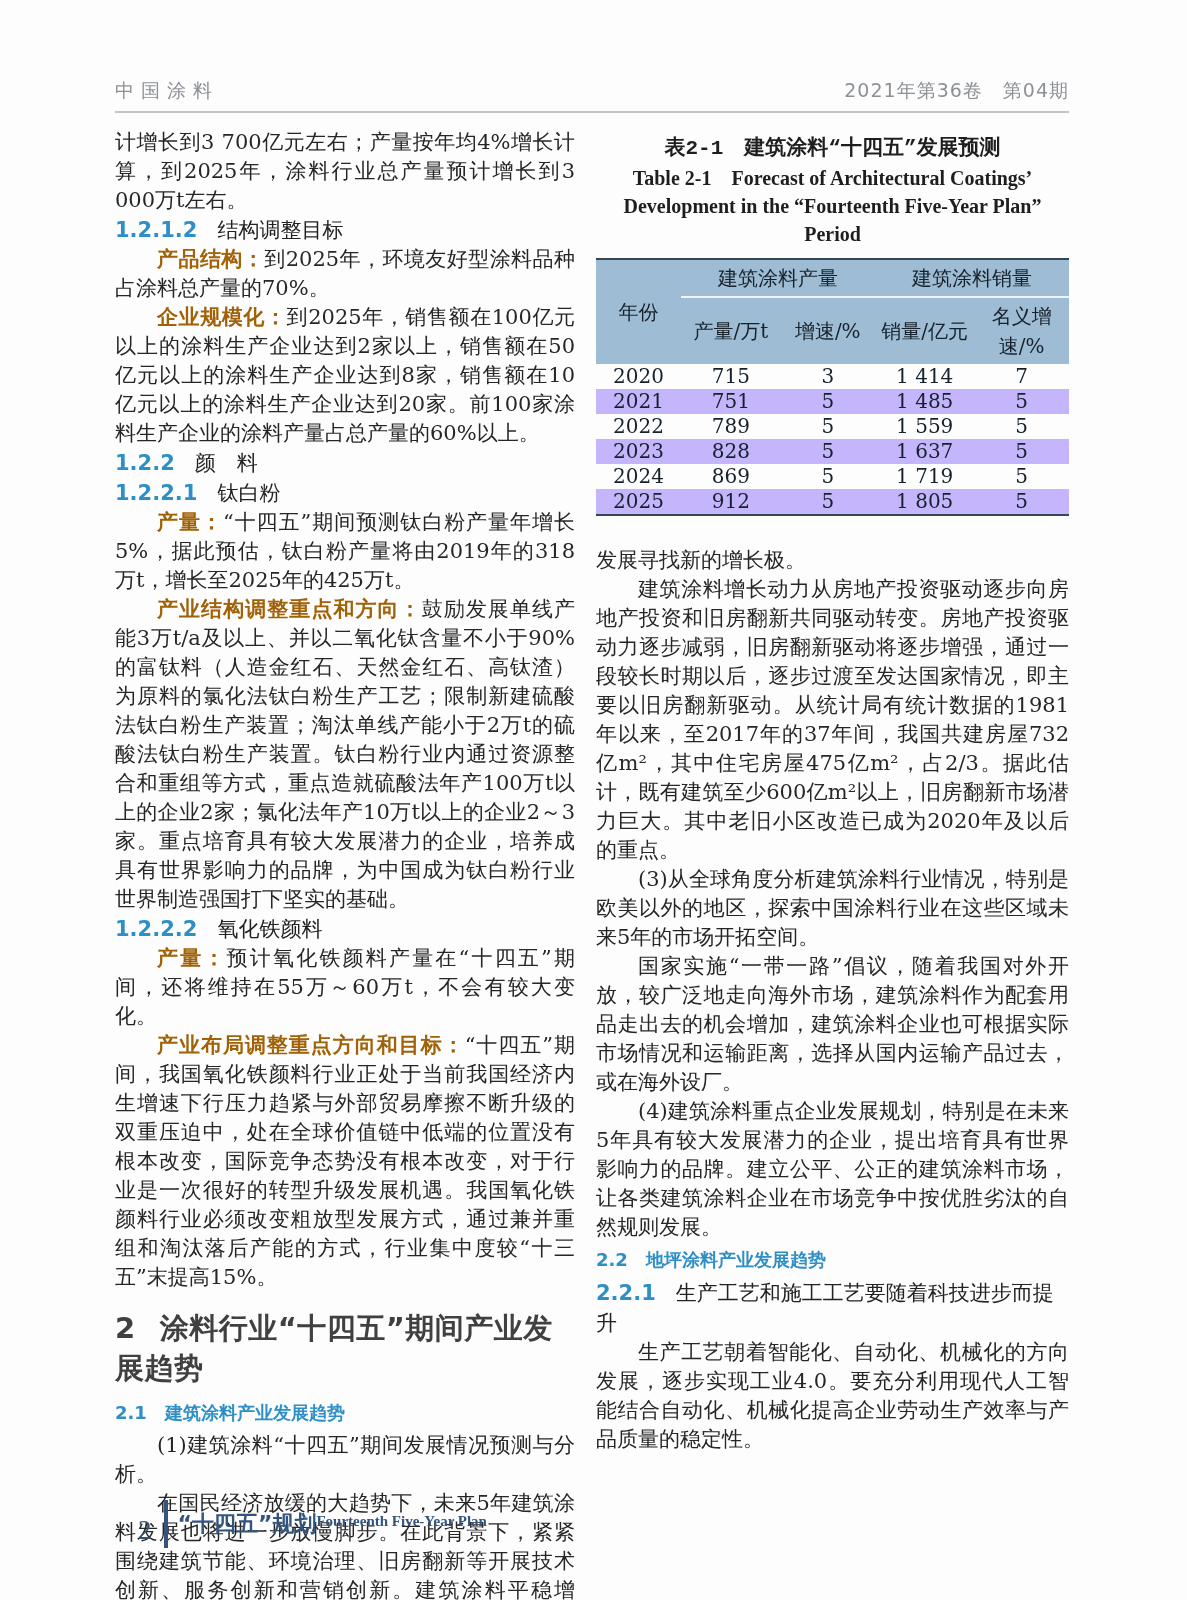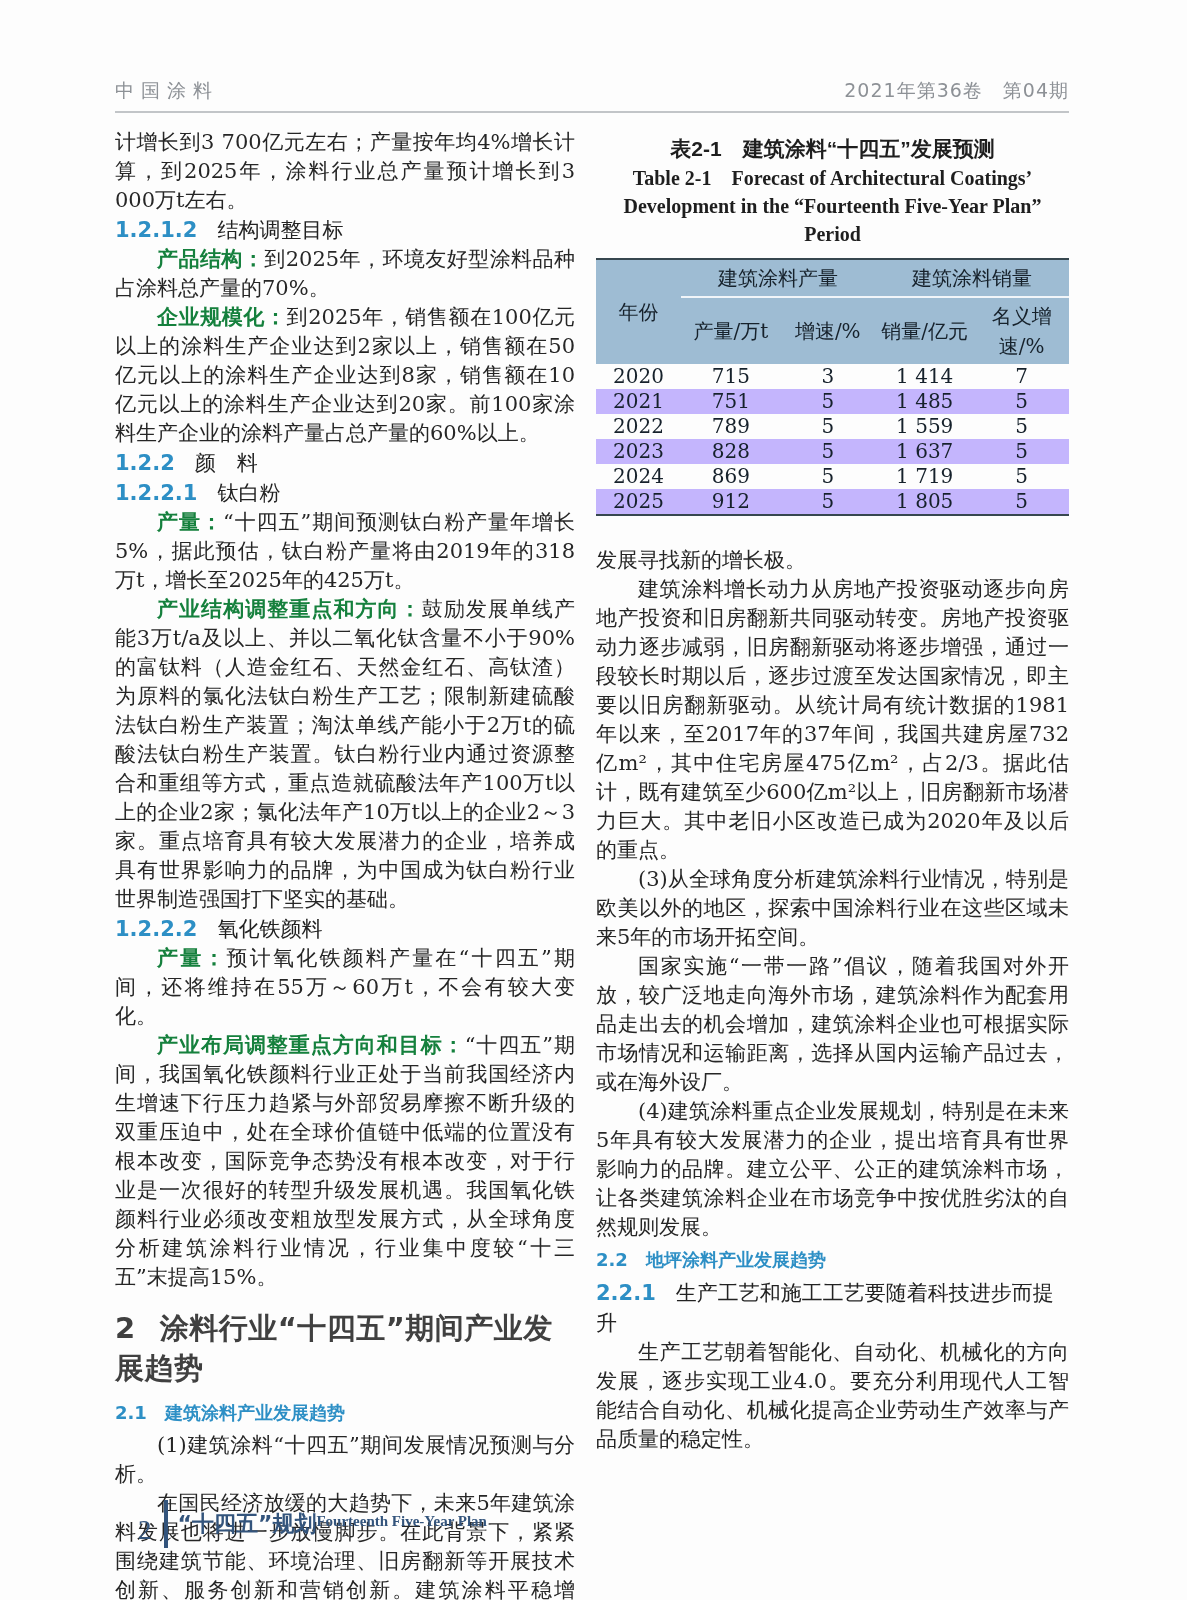--- a/index.html
+++ b/index.html
@@ -33,21 +33,21 @@
   .col-right{width:473px;}
   .para{
     margin:0;
     font-size:21px;line-height:29px;
     text-align:justify;text-align-last:left;
     text-indent:2em;
   }
   .para.flush{text-indent:0;}
   .runin{
     font-family:"DejaVu Sans","Liberation Sans",sans-serif;
-    font-weight:bold;color:#15803d;
+    font-weight:bold;color:#a16207;
   }
   
   .sub-heading{
     font-family:"DejaVu Sans","Liberation Sans",sans-serif;
     font-size:21px;line-height:30px;
     color:#222;
   }
   .sub-heading .num{
     color:#2d8fc5;font-weight:bold;margin-right:20px;
   }
@@ -63,21 +63,21 @@
   .subsection-heading{
     margin:2px 0;
     font-family:"DejaVu Sans","Liberation Sans",sans-serif;
     font-size:18px;line-height:32px;font-weight:bold;
     color:#2d8fc5;
   }
   .subsection-heading .num{margin-right:18px;}
   
   .table-title{text-align:center;margin:6px 0 10px 0;}
   .table-title .zh{
-    font-family:Liberation Sans, sans-serif;
+    font-family:Liberation Mono, monospace;
     font-weight:bold;font-size:21px;line-height:30px;color:#1e1e1e;
   }
   .table-title .en{
     font-family:"Liberation Serif","DejaVu Serif",serif;
     font-weight:bold;font-size:20px;line-height:28px;color:#1e1e1e;
   }
   table.forecast{
     width:100%;border-collapse:collapse;
     border-top:2px solid #37474f;border-bottom:2px solid #37474f;
     font-size:20px;
@@ -147,21 +147,21 @@
       <p class="para"><b class="runin">产量：</b><span>“十四五”期间预测钛白粉产量年增长5%，据此预估，钛白粉产量将由2019年的318万t，增长至2025年的425万t。</span></p>
 
       <p class="para"><b class="runin">产业结构调整重点和方向：</b><span>鼓励发展单线产能3万t/a及以上、并以二氧化钛含量不小于90%的富钛料（人造金红石、天然金红石、高钛渣）为原料的氯化法钛白粉生产工艺；限制新建硫酸法钛白粉生产装置；淘汰单线产能小于2万t的硫酸法钛白粉生产装置。钛白粉行业内通过资源整合和重组等方式，重点造就硫酸法年产100万t以上的企业2家；氯化法年产10万t以上的企业2～3家。重点培育具有较大发展潜力的企业，培养成具有世界影响力的品牌，为中国成为钛白粉行业世界制造强国打下坚实的基础。</span></p>
 
       <div class="sub-heading">
         <span class="num">1.2.2.2</span><span>氧化铁颜料</span>
       </div>
 
       <p class="para"><b class="runin">产量：</b><span>预计氧化铁颜料产量在“十四五”期间，还将维持在55万～60万t，不会有较大变化。</span></p>
 
-      <p class="para"><b class="runin">产业布局调整重点方向和目标：</b><span>“十四五”期间，我国氧化铁颜料行业正处于当前我国经济内生增速下行压力趋紧与外部贸易摩擦不断升级的双重压迫中，处在全球价值链中低端的位置没有根本改变，国际竞争态势没有根本改变，对于行业是一次很好的转型升级发展机遇。我国氧化铁颜料行业必须改变粗放型发展方式，从全球角度分析建筑涂料行业情况，行业集中度较“十三五”末提高15%。</span></p>
+      <p class="para"><b class="runin">产业布局调整重点方向和目标：</b><span>“十四五”期间，我国氧化铁颜料行业正处于当前我国经济内生增速下行压力趋紧与外部贸易摩擦不断升级的双重压迫中，处在全球价值链中低端的位置没有根本改变，国际竞争态势没有根本改变，对于行业是一次很好的转型升级发展机遇。我国氧化铁颜料行业必须改变粗放型发展方式，通过兼并重组和淘汰落后产能的方式，行业集中度较“十三五”末提高15%。</span></p>
 
       <div class="section-heading">
         <span class="num">2</span><span>涂料行业“十四五”期间产业发展趋势</span>
       </div>
 
       <div class="subsection-heading">
         <span class="num">2.1</span><span>建筑涂料产业发展趋势</span>
       </div>
 
       <p class="para">(1)建筑涂料“十四五”期间发展情况预测与分析。</p>

